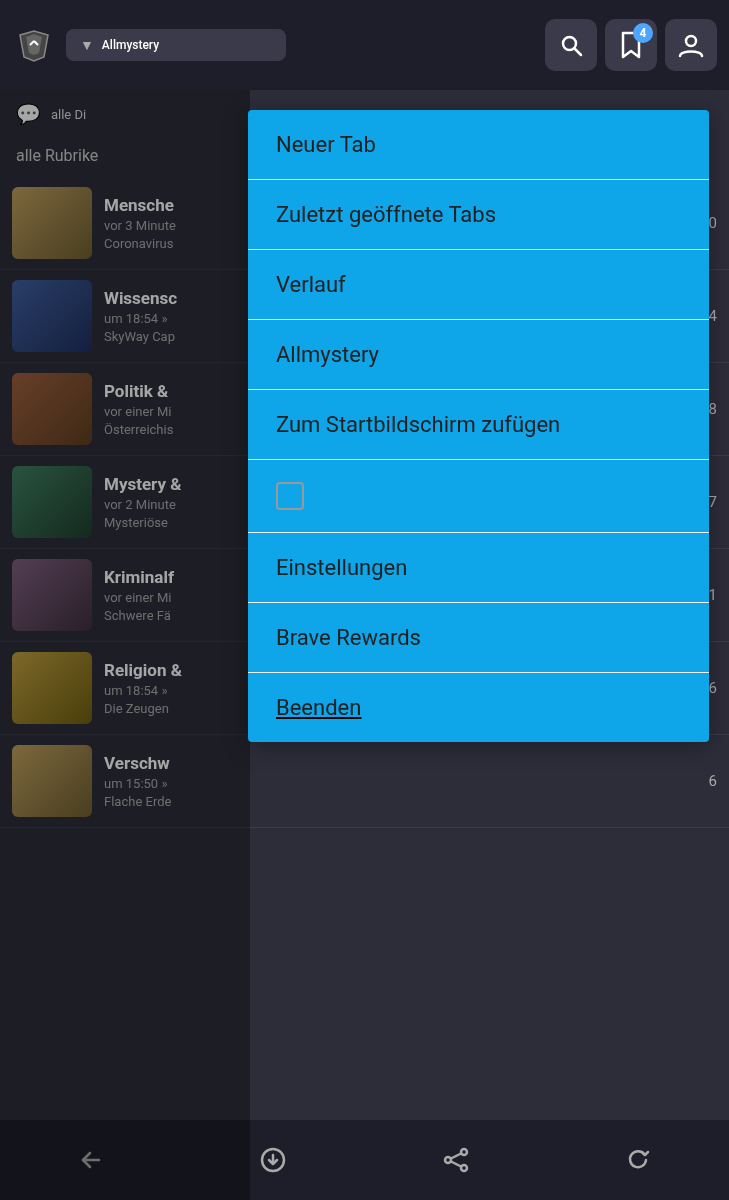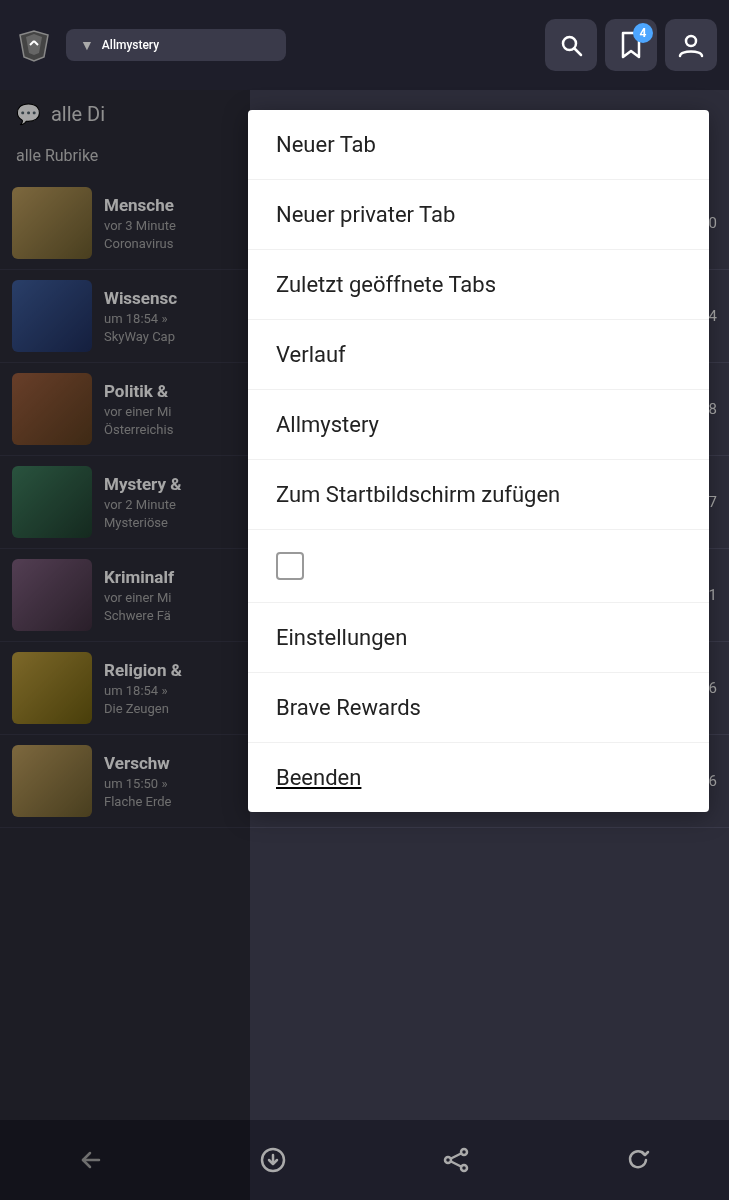--- a/index.html
+++ b/index.html
@@ -118,21 +118,21 @@
       gap: 10px;
     }
 
     .chat-icon-bg {
       color: #e06060;
       font-size: 20px;
     }
 
     .bg-row-header-text {
       color: #ddd;
-      font-size: 20px;
+      font-size: 13px;
     }
 
     .bg-subheader {
       padding: 8px 16px 12px;
       color: #ccc;
       font-size: 16px;
     }
 
     .list-item-bg {
       display: flex;
@@ -198,21 +198,21 @@
       background: rgba(0,0,0,0.35);
       z-index: 20;
     }
 
     
     .dropdown-menu {
       position: absolute;
       top: 110px;
       left: 248px;
       right: 20px;
-      background: #ffffff;
+      background: #0ea5e9;
       border-radius: 4px;
       z-index: 30;
       box-shadow: 0 4px 24px rgba(0,0,0,0.35);
       overflow: hidden;
     }
 
     .menu-item {
       display: flex;
       align-items: center;
       justify-content: space-between;
@@ -381,23 +381,20 @@
 </div>
 
 <div class="overlay-dim"></div>
 
 <div class="dropdown-menu">
 
   <div class="menu-item">
     <span class="menu-item-label">Neuer Tab</span>
   </div>
   <div class="menu-item">
-    <span class="menu-item-label">Neuer privater Tab</span>
-  </div>
-  <div class="menu-item">
     <span class="menu-item-label">Zuletzt geöffnete Tabs</span>
   </div>
   <div class="menu-item">
     <span class="menu-item-label">Verlauf</span>
   </div>
   <div class="menu-item">
     <span class="menu-item-label">Allmystery</span>
   </div>
   <div class="menu-item">
     <span class="menu-item-label">Zum Startbildschirm zufügen</span>

